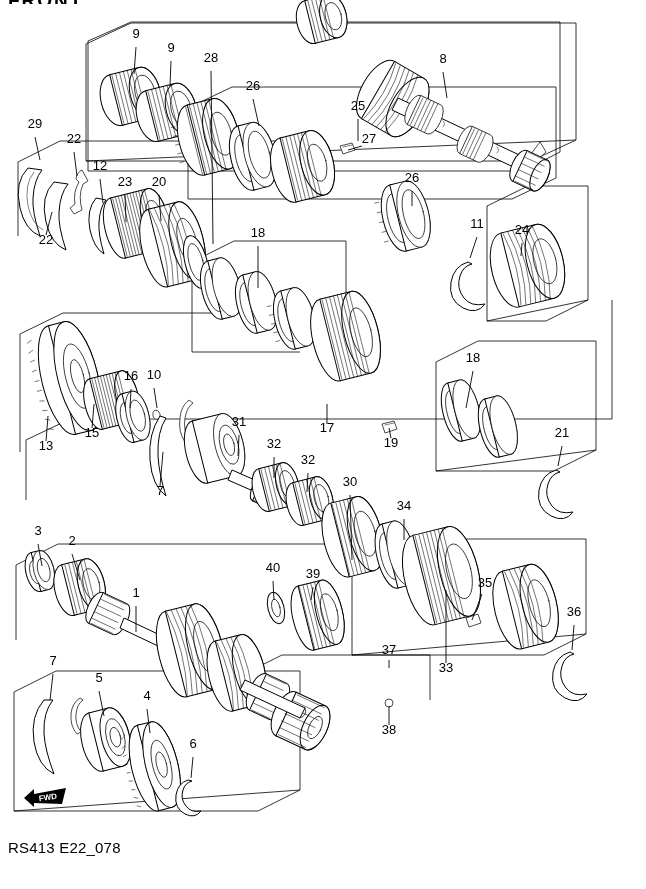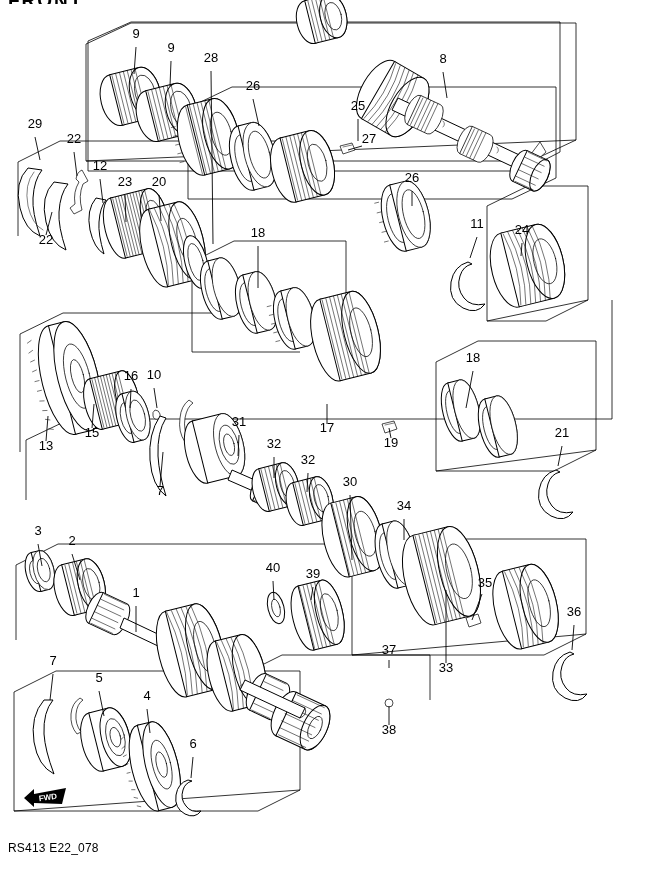--- a/index.html
+++ b/index.html
@@ -9,21 +9,21 @@
   svg{display:block;}
   .ln{fill:none;stroke:#000;stroke-width:1;stroke-linecap:round;stroke-linejoin:round;}
   .ln-t{fill:none;stroke:#000;stroke-width:.7;stroke-linecap:round;stroke-linejoin:round;}
   .ln-h{fill:none;stroke:#000;stroke-width:.5;stroke-linecap:round;}
   .grp{fill:none;stroke:#000;stroke-width:.8;stroke-linejoin:round;}
   .wh{fill:#fff;stroke:#000;stroke-width:1;stroke-linejoin:round;}
   .wh-t{fill:#fff;stroke:#000;stroke-width:.7;stroke-linejoin:round;}
   .callout{font-family:"Liberation Sans",sans-serif;font-size:13px;fill:#000;}
   .hatch{stroke:#000;stroke-width:.5;fill:none;}
   #footer{position:absolute;left:8px;top:838px;line-height:20px;}
-  #footer div{font-size:12px;letter-spacing:.2px;white-space:nowrap;}
+  #footer div{font-size:15px;letter-spacing:.2px;white-space:nowrap;}
   #toptext{position:absolute;left:8px;top:-10px;font-size:19px;font-weight:bold;
            letter-spacing:2px;overflow:hidden;height:14px;}
   .fwd-badge{position:absolute;left:22px;top:786px;width:46px;height:22px;}
 </style>
 </head>
 <body>
 
 <div id="sheet">
 
   <div id="toptext">FRONT</div>

